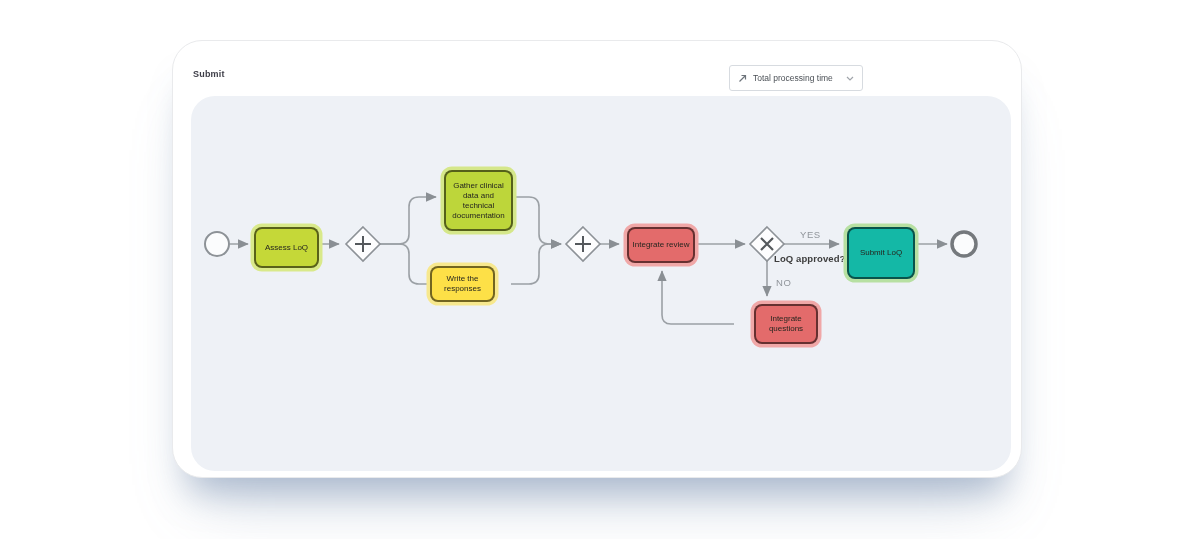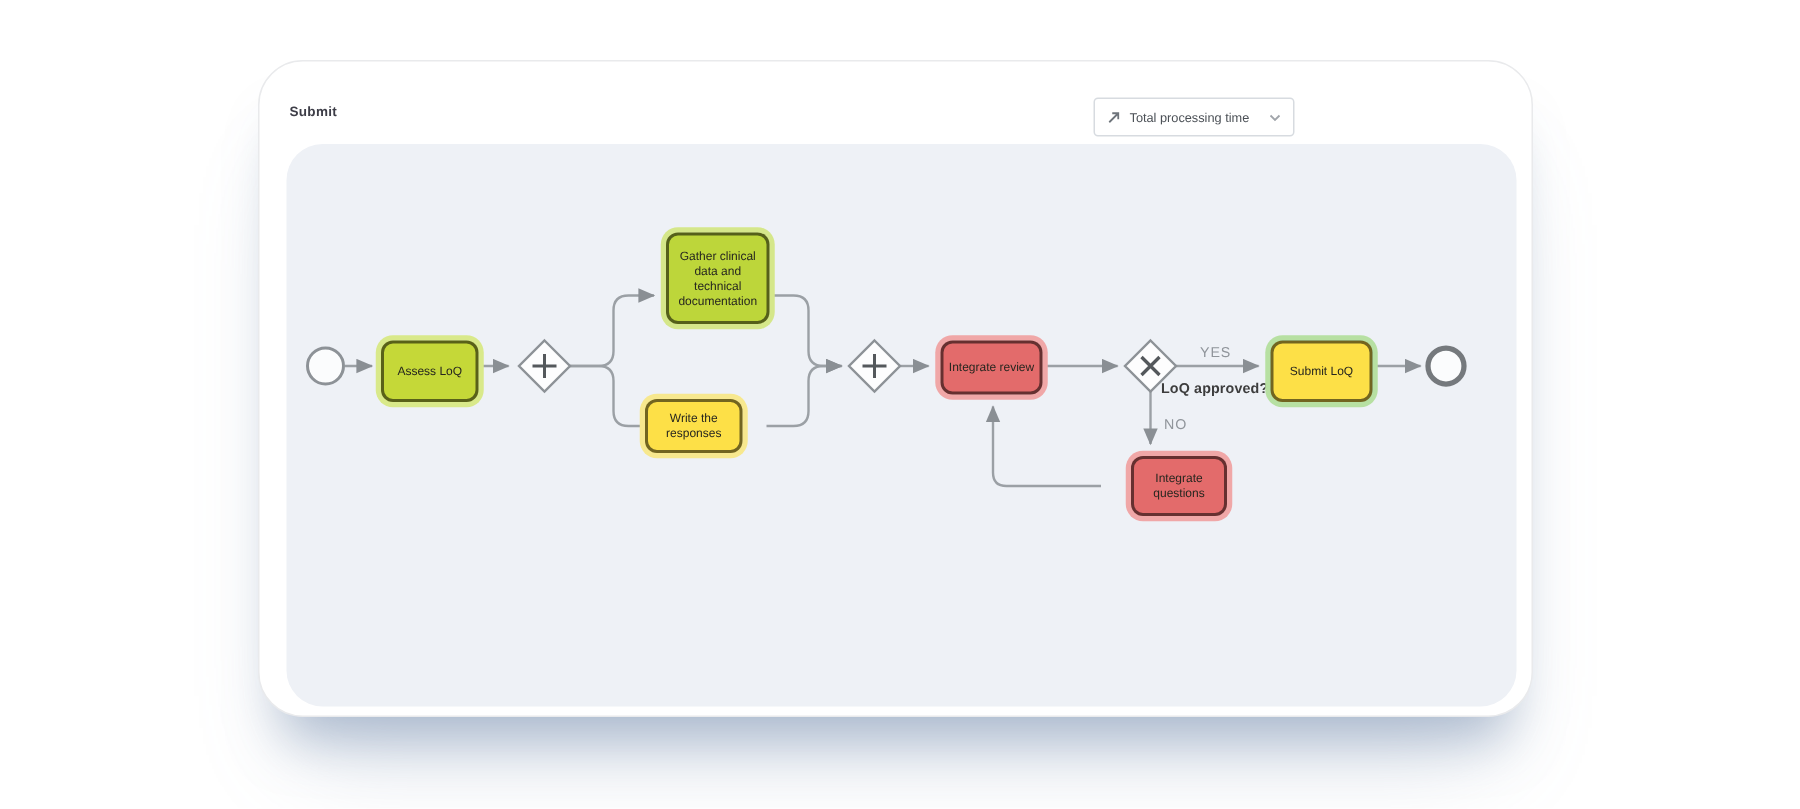--- a/index.html
+++ b/index.html
@@ -117,33 +117,33 @@
         <g>
           <polygon points="766,226 783,243 766,260 749,243" fill="#fdfdfe" stroke="#8d9297" stroke-width="1.6"></polygon>
           <path d="M760 237 L772 249 M772 237 L760 249" stroke="#54585c" stroke-width="2.2" fill="none"></path>
         </g>
       </svg>
 
       <div class="task" style="left: 63px; top: 131px; width: 65px; height: 41px; background: rgb(197, 216, 56); --halo: #d9e98a;">
         <span>Assess LoQ</span>
       </div>
 
-      <div class="task" style="left: 253px; top: 59px; width: 69px; height: 61px; background: rgb(189, 214, 58); justify-content: flex-end; --halo: #d5e78a;">
+      <div class="task" style="left: 253px; top: 74px; width: 69px; height: 61px; background: rgb(189, 214, 58); justify-content: flex-end; --halo: #d5e78a;">
         <span>Gather clinical data and technical documentation</span>
       </div>
 
       <div class="task" style="left: 239px; top: 170px; width: 65px; height: 36px; background: #fde047; --halo: #f7e88e;">
         <span>Write the responses</span>
       </div>
 
       <div class="task" style="left: 436px; top: 131px; width: 68px; height: 36px; background: rgb(227, 107, 107); --halo: #f0a7a7;">
         <span>Integrate review</span>
       </div>
 
-      <div class="task" style="left: 656px; top: 131px; width: 68px; height: 41px; background: #fde047; --halo: #b7e0a2;">
+      <div class="task" style="left: 656px; top: 131px; width: 68px; height: 52px; background: #14b8a6; --halo: #b7e0a2;">
         <span>Submit LoQ</span>
       </div>
 
       <div class="task" style="left: 543px; top: 208px; width: 64px; height: 40px; background: rgb(227, 107, 107); margin-left: 20px; --halo: #f0a7a7;">
         <span>Integrate questions</span>
       </div>
 
     </div>
   </div>
 </div>

